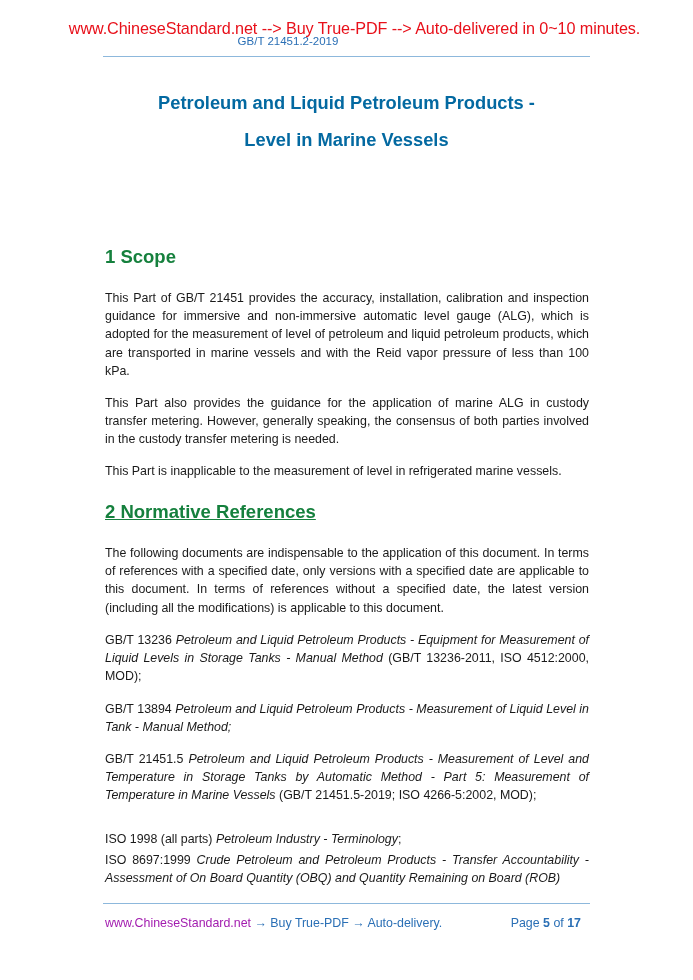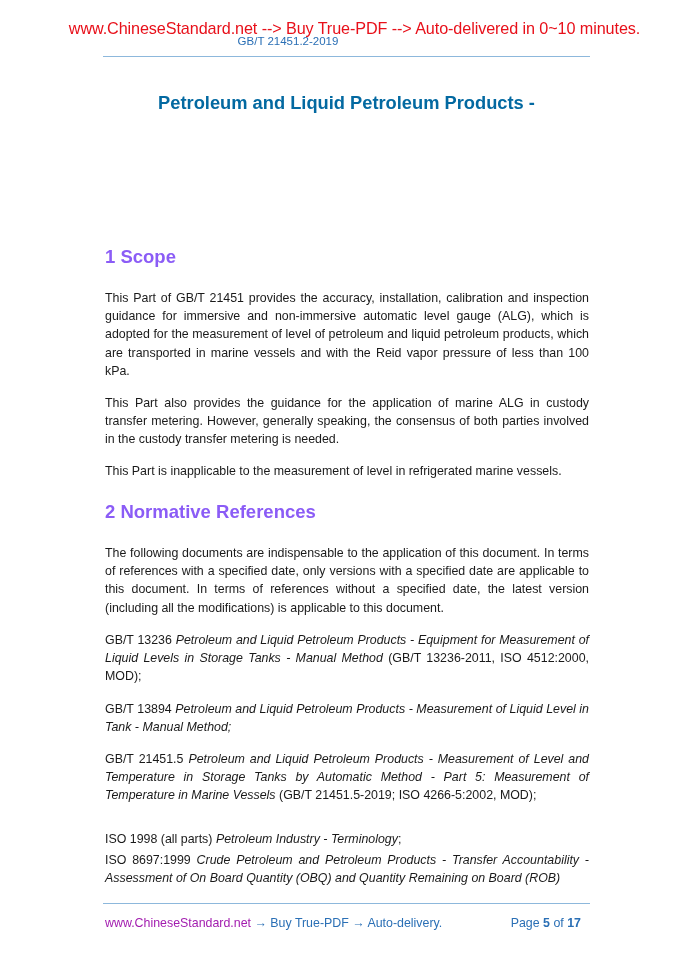--- a/index.html
+++ b/index.html
@@ -5,48 +5,49 @@
   html, body { margin:0; padding:0; background:#ffffff; }
   body { width:693px; height:980px; position:relative; overflow:hidden;
          font-family:"Liberation Sans", sans-serif; color:#111111; }
   .banner { position:absolute; top:18px; left:0; width:693px; text-align:center;
             color:#e8101a; font-size:16.2px; letter-spacing:-0.1px; line-height:20px;padding-left:8px; }
   .std-no { position:absolute; top:34px; left:0; width:576px; text-align:center;
             color:#2a6fb5; font-size:11.5px; line-height:14px; }
   .hr-top { position:absolute; top:56px; left:103px; width:487px; height:1px; background:#8db8dc; }
   .title { position:absolute; top:84px; left:90px; width:513px; text-align:center;
            font-weight:bold; font-size:18.3px; line-height:37px; color:#0369a1; }
-  .h1 { position:absolute; left:105px; font-weight:bold; font-size:18.5px; line-height:22px; color:#8b5cf6; }
+  .h1 { position:absolute; left:105px; font-weight:bold; font-size:18.5px; line-height:22px; color:#15803d; }
   .para { position:absolute; left:105px; width:484px; font-size:12.4px; line-height:18.2px;
           text-align:justify; color:#1a1a1a; }
   .para i { font-style:italic; }
   .hr-bot { position:absolute; top:903px; left:103px; width:487px; height:1px; background:#8db8dc; }
   .footer { position:absolute; top:915px; left:105px; width:484px; font-size:12.4px; color:#2a6fb5; line-height:16px; }
   .footer a { color:#a21caf; }
   .footer .right { position:absolute; right:8px; top:0; }
   .footer b { font-weight:bold; }
 </style>
 </head>
 <body>
 
 <div class="banner">www.ChineseStandard.net --&gt; Buy True-PDF --&gt; Auto-delivered in 0~10 minutes.</div>
 <div class="std-no">GB/T 21451.2-2019</div>
 <div class="hr-top"></div>
 
 <div class="title">
   <div>Petroleum and Liquid Petroleum Products -</div>
+  <div>Level in Marine Vessels</div>
 </div>
 
 <div class="h1" style="top:246px;">1 Scope</div>
 
 <div class="para" style="top:289px;">This Part of GB/T 21451 provides the accuracy, installation, calibration and inspection guidance for immersive and non-immersive automatic level gauge (ALG), which is adopted for the measurement of level of petroleum and liquid petroleum products, which are transported in marine vessels and with the Reid vapor pressure of less than 100 kPa.</div>
 <div class="para" style="top:394px;">This Part also provides the guidance for the application of marine ALG in custody transfer metering. However, generally speaking, the consensus of both parties involved in the custody transfer metering is needed.</div>
 <div class="para" style="top:462px;">This Part is inapplicable to the measurement of level in refrigerated marine vessels.</div>
 
-<div class="h1" style="top:501px;">2 Normative References</div>
+<div class="h1" style="top:501px;text-decoration:underline;">2 Normative References</div>
 
 <div class="para" style="top:544px;">The following documents are indispensable to the application of this document. In terms of references with a specified date, only versions with a specified date are applicable to this document. In terms of references without a specified date, the latest version (including all the modifications) is applicable to this document.</div>
 
 <div class="para" style="top:631px;"><span>GB/T 13236 </span><i>Petroleum and Liquid Petroleum Products - Equipment for Measurement of Liquid Levels in Storage Tanks - Manual Method</i><span> (GB/T 13236-2011, ISO 4512:2000, MOD);</span></div>
 
 <div class="para" style="top:700px;"><span>GB/T 13894 </span><i>Petroleum and Liquid Petroleum Products - Measurement of Liquid Level in Tank - Manual Method;</i><span></span></div>
 
 <div class="para" style="top:750px;"><span>GB/T 21451.5 </span><i>Petroleum and Liquid Petroleum Products - Measurement of Level and Temperature in Storage Tanks by Automatic Method - Part 5: Measurement of Temperature in Marine Vessels</i><span> (GB/T 21451.5-2019; ISO 4266-5:2002, MOD);</span></div>
 
 <div class="para" style="top:830px;"><span>ISO 1998 (all parts) </span><i>Petroleum Industry - Terminology</i><span>;</span></div>

